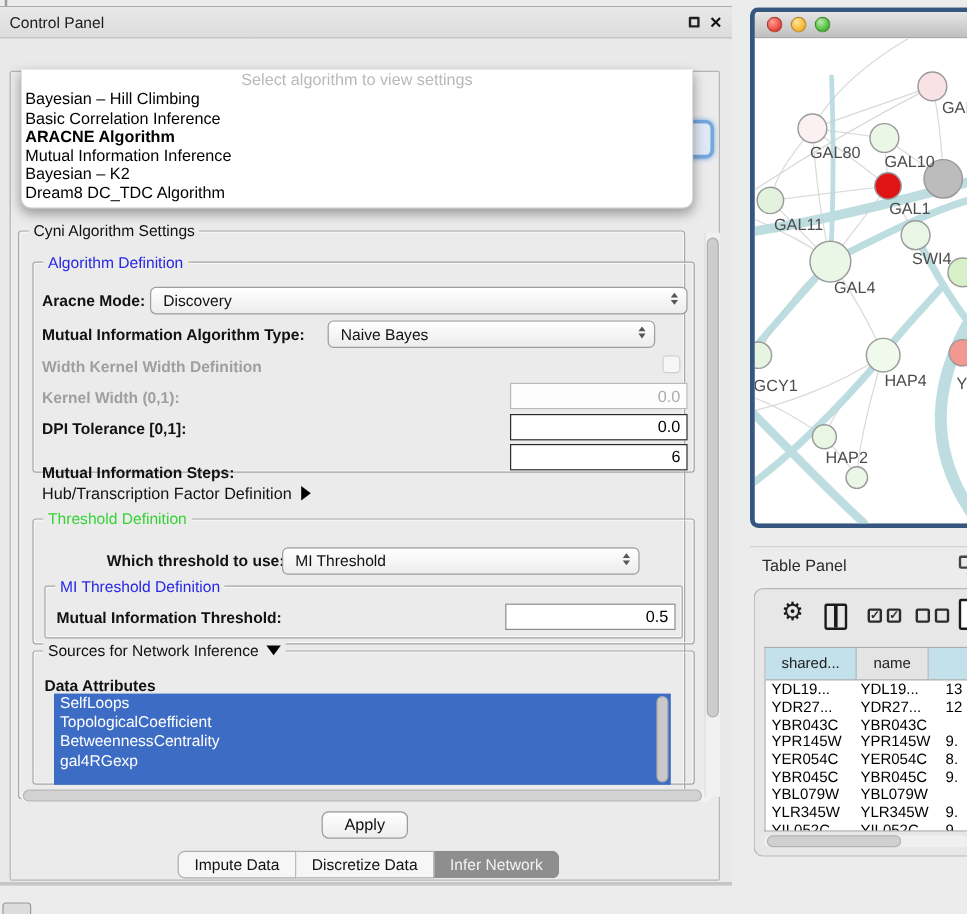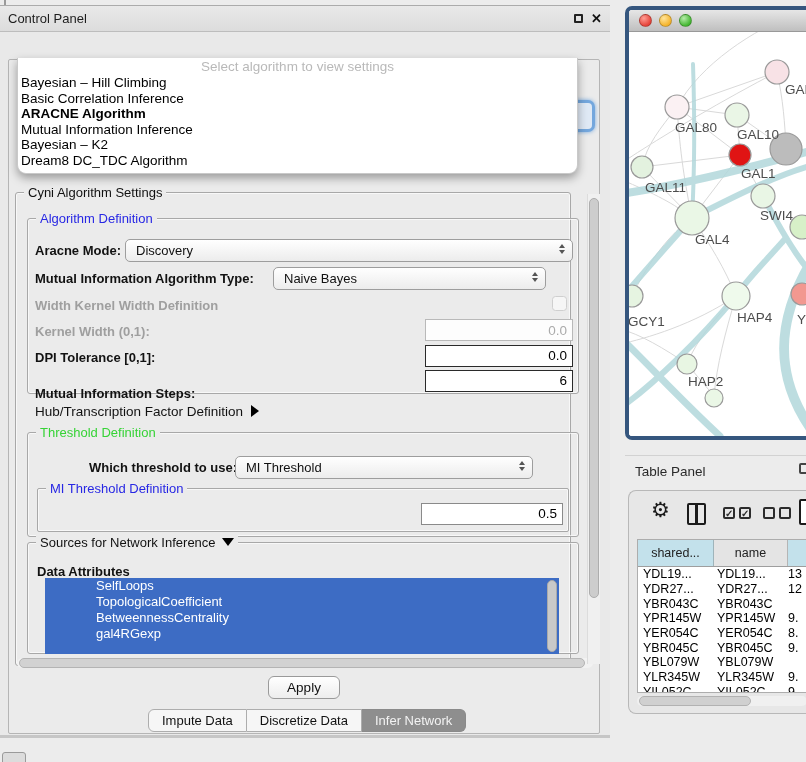--- a/index.html
+++ b/index.html
@@ -71,21 +71,21 @@
   .tf.dis { border:1px solid #b9b9b9; color:#ababab; background:#fdfdfd; }
 
   .chk { position:absolute; width:15px; height:15px; border:1.5px solid #cfcfcf; border-radius:3.5px; background:#f6f6f6; }
 
   .tri-right { display:inline-block; width:0; height:0; border-top:6px solid transparent;
                border-bottom:6px solid transparent; border-left:8px solid #000; margin-left:8px; vertical-align:-1px; }
   .tri-down { display:inline-block; width:0; height:0; border-left:6.5px solid transparent;
               border-right:6.5px solid transparent; border-top:8px solid #000; margin-left:6px; vertical-align:1px; }
 
   
-  .attr-list { position:absolute; background:#3d6cc4; overflow:hidden;padding-left:46px; }
+  .attr-list { position:absolute; background:#3d6cc4; overflow:hidden; }
   .attr-item { color:#fff; font-size:13px; height:16px; line-height:16px; padding-left:5px; }
   .vscroll-thumb { position:absolute; background:#c9c9c9; border:1px solid #aaa; border-radius:5px; }
   .hscroll { position:absolute; height:10px; background:#f2f2f2; border-radius:5px; }
   .hscroll .thumb { position:absolute; top:0; height:10px; background:#d2d2d2; border:1px solid #b4b4b4; border-radius:5px; }
 
   .sb-track { position:absolute; background:#f0f0f0; border-left:1px solid #dcdcdc; }
   .sb-thumb { position:absolute; left:1px; width:10px; background:#cdcdcd; border:1px solid #adadad; border-radius:5px; }
 
   .btn { position:absolute; height:23px; border:1px solid #9a9a9a; border-radius:6px;
          background:linear-gradient(#ffffff,#ededed); font-size:13.5px; color:#111;
@@ -119,21 +119,21 @@
   .cb { width:12px; height:12px; border:2px solid #2c2c2c; border-radius:2px; font-size:10px; line-height:9px;
         text-align:center; color:#2c2c2c; font-weight:bold; }
   .doc-ic { position:absolute; left:170px; top:8px; width:14px; height:26px; border:2.5px solid #1b1b1b; border-radius:2px; background:#fff; }
 
   .ttable { position:absolute; left:8px; top:48px; width:170px; height:154px; background:#fff;
             border:1px solid #adadad; border-right:none; overflow:hidden; }
   .thead { display:flex; height:27px; border-bottom:1px solid #9e9e9e; }
   .th { font-size:12.5px; color:#222; display:flex; align-items:center; justify-content:center;
         border-right:1px solid #9fb4ba; }
   .th.c1 { width:76px; background:#c3e1eb; }
-  .th.c2 { width:74px; background:#e4e4e4; border-right-color:#b5b5b5; }
+  .th.c2 { width:60px; background:#e4e4e4; border-right-color:#b5b5b5; }
   .th.c3 { flex:1; background:#c3e1eb; border-right:none; }
   .trow { display:flex; height:14.7px; align-items:center; }
   .td { font-size:12.5px; color:#000; white-space:nowrap; overflow:hidden; }
   .td.c1 { width:76px; padding-left:5px; }
   .td.c2 { width:74px; padding-left:3px; }
   .td.c3 { flex:1; }
   .tp-hscroll { position:absolute; left:8px; top:205px; width:170px; height:10px; background:#f0f0f0; border-radius:5px; }
   .tp-hscroll .thumb { position:absolute; left:2px; top:0; width:112px; height:10px; background:#d0d0d0;
                        border:1px solid #b2b2b2; border-radius:5px; }
 
@@ -210,20 +210,21 @@
     <div class="combo" style="left:226px; top:396px; width:298px;">
       <span>MI Threshold</span>
       <span class="arrows">
           <i class="up"></i>
           <i class="dn"></i>
         </span>
     </div>
     <div class="frame" style="left:28px; top:428px; width:532px; height:44px; border-radius:2px;">
       <span class="legend blue">MI Threshold Definition</span>
     </div>
+    <span class="lbl" style="left:38px; top:447px;">Mutual Information Threshold:</span>
     <div class="tf en" style="left:412px; top:443px; width:142px; line-height:19px; border-width:1px; border-color:#8a8a8a;">0.5</div>
 
     <div class="frame" style="left:18px; top:482px; width:552px; height:112px;">
       <span class="legend">
         <span>Sources for Network Inference</span><span class="tri-down"></span>
       </span>
     </div>
     <span class="lbl" style="left:28px; top:504px;">Data Attributes</span>
     <div class="attr-list" style="left:36px; top:518px; width:514px; height:76px;">
         <div class="attr-item">SelfLoops</div>

